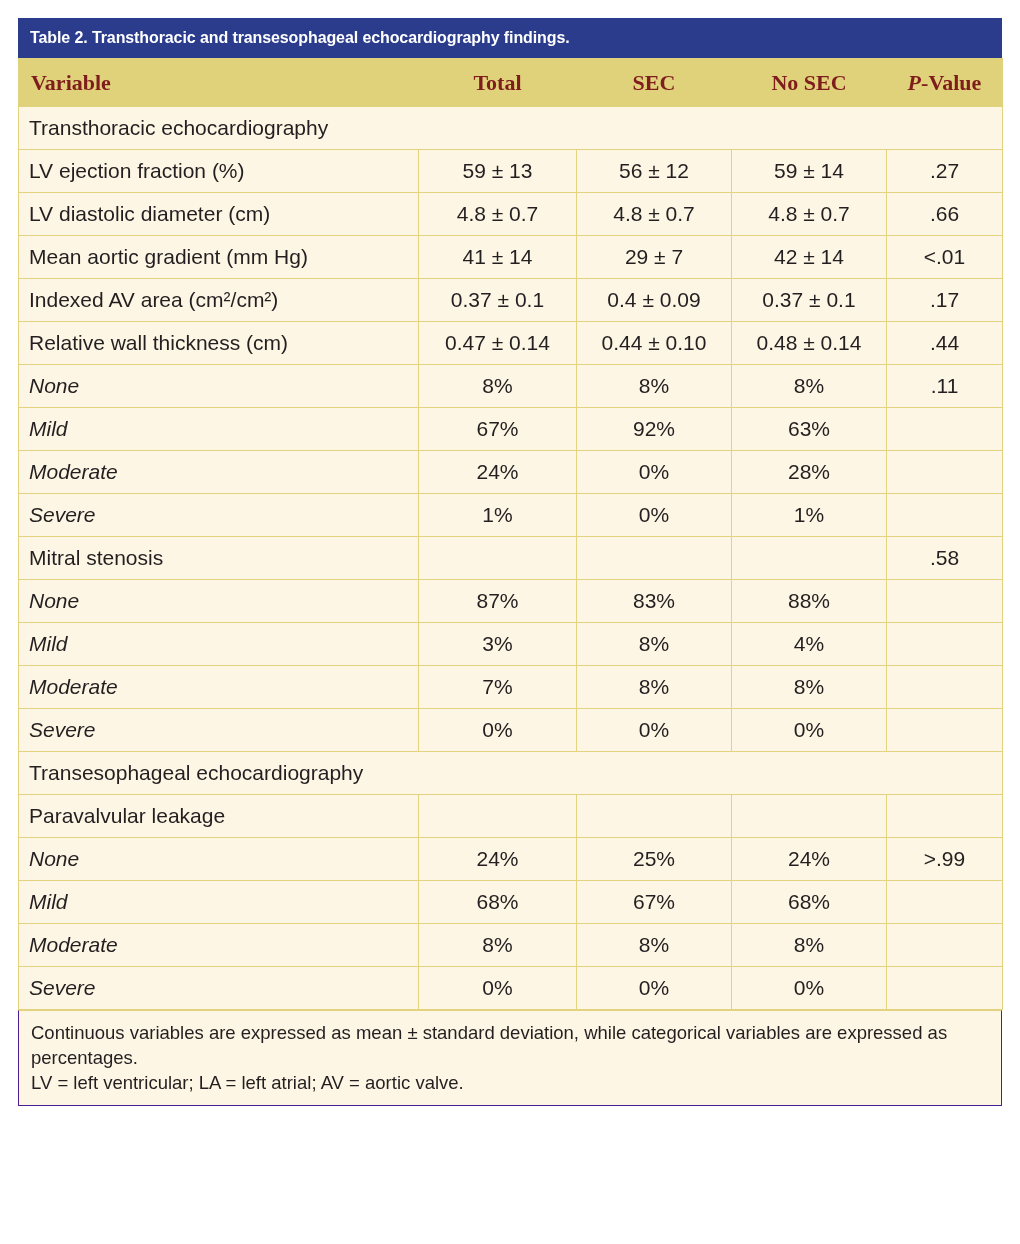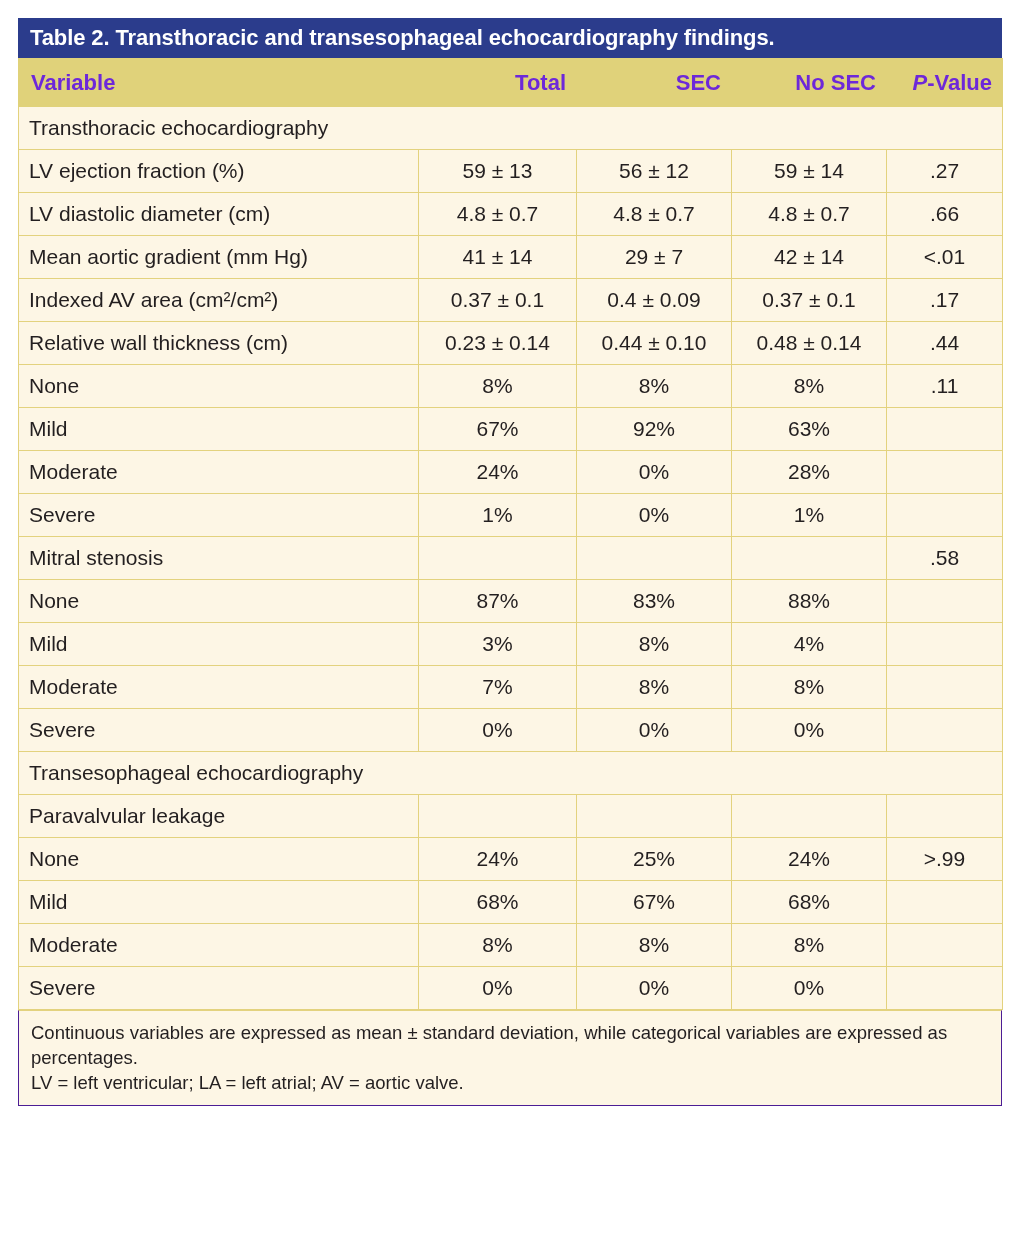--- a/index.html
+++ b/index.html
@@ -16,21 +16,21 @@
     position: absolute;
     left: 18px;
     top: 18px;
     width: 984px;
   }
 
   
   .tbl-title {
     background: #2b3c8c;
     color: #ffffff;
-    font-size: 22px;
+    font-size: 16px;
     font-weight: bold;
     line-height: 40px;
     height: 40px;
     padding: 0 0 0 12px;
     white-space: nowrap;
     overflow: hidden;
     letter-spacing: -0.1px;
   }
 
   
@@ -56,37 +56,38 @@
     padding: 0 10px;
     vertical-align: middle;
     overflow: hidden;
     white-space: nowrap;
   }
 
   
   table.data thead th {
     background: #e0d27a;
     border-color: #e0d27a;
-    color: #6d28d9;
+    color: #7f1d1d;
     font-weight: bold;
     font-size: 22px;
     height: 48px;
+    font-family: Liberation Serif, serif;
   }
   table.data thead th.th-var { text-align: left; padding-left: 12px; }
-  table.data thead th.th-num { text-align: right; }
+  table.data thead th.th-num { text-align: center; }
   .ital { font-style: italic; }
 
   
   td.lbl { text-align: left; }
   td.num { text-align: center; }
 
   
   td.lvl0 { padding-left: 12px; }
   td.lvl1 { padding-left: 24px; }
-  td.lvl2 { padding-left: 44px; }
+  td.lvl2 { padding-left: 44px; font-style: italic; }
 
   
   td.section { text-align: left; margin-left: 24px; }
 
   
   .tbl-foot {
     border: 1px solid #4c1d95;
     border-top: 1px solid #e3d27e;
     background: #fdf6e5;
     color: #231f20;
@@ -148,21 +149,21 @@
         </tr>
         <tr>
           <td class="lbl lvl1">Indexed AV area (cm²/cm²)</td>
           <td class="num">0.37 ± 0.1</td>
           <td class="num">0.4 ± 0.09</td>
           <td class="num">0.37 ± 0.1</td>
           <td class="num">.17</td>
         </tr>
         <tr>
           <td class="lbl lvl1">Relative wall thickness (cm)</td>
-          <td class="num">0.23 ± 0.14</td>
+          <td class="num">0.47 ± 0.14</td>
           <td class="num">0.44 ± 0.10</td>
           <td class="num">0.48 ± 0.14</td>
           <td class="num">.44</td>
         </tr>
         <tr>
           <td class="lbl lvl2">None</td>
           <td class="num">8%</td>
           <td class="num">8%</td>
           <td class="num">8%</td>
           <td class="num">.11</td>

